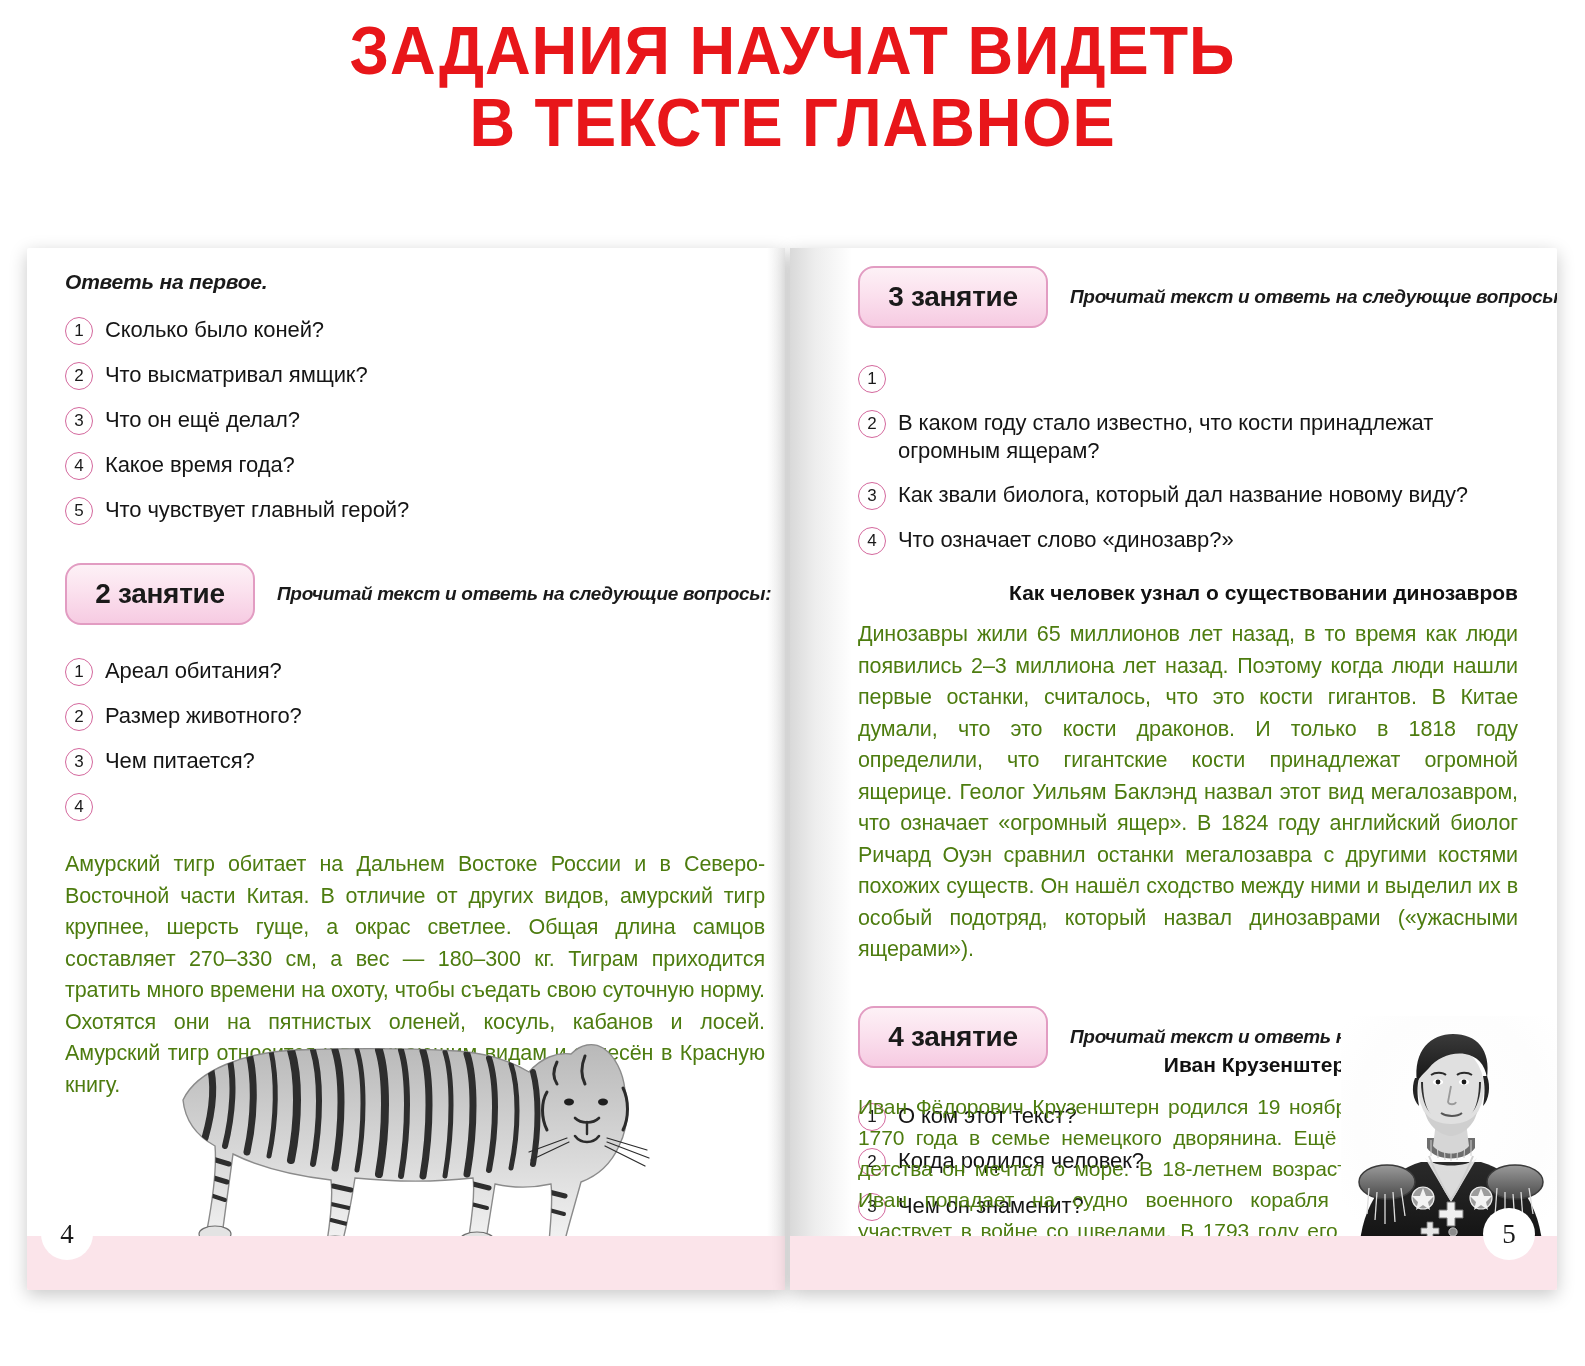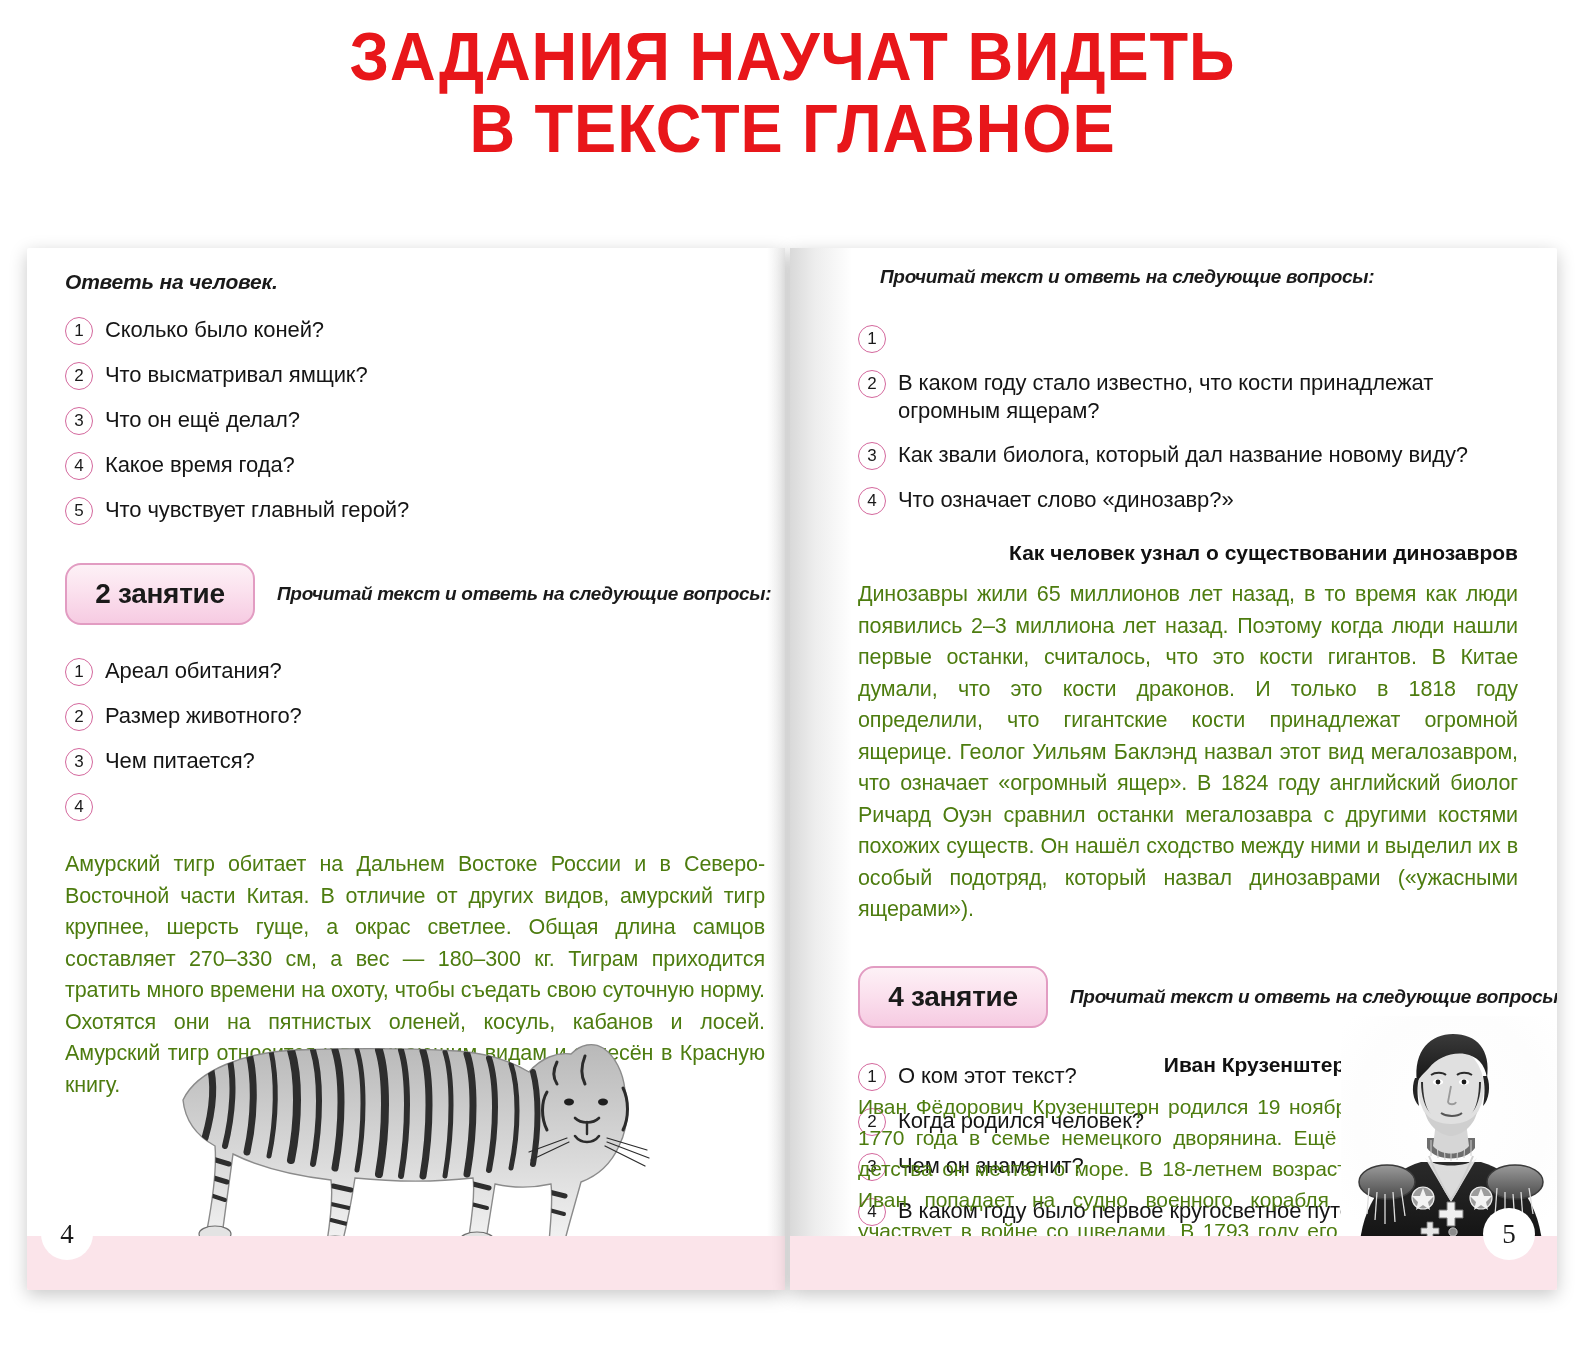--- a/index.html
+++ b/index.html
@@ -15,21 +15,21 @@
     font-family: "Liberation Sans", "DejaVu Sans", sans-serif;
   }
 
   
   .title-block {
     position: absolute;
     left: 0;
     top: 0;
     width: 1585px;
     text-align: center;
-    padding-top: 20px;
+    padding-top: 14px;
   }
   .title-line {
     color: #e8161a;
     font-family: "Liberation Sans Narrow", "Liberation Sans", sans-serif;
     font-weight: 700;
     font-size: 68px;
     line-height: 72px;
     letter-spacing: 1px;
     transform: scaleX(0.93);
     white-space: nowrap;
@@ -229,21 +229,21 @@
   <div class="title-line">В ТЕКСТЕ ГЛАВНОЕ</div>
 </div>
 
 <div class="spread">
 
   <div class="page page-left">
     <div class="gutter-shade-left"></div>
 
     <div class="page-inner">
 
-      <div class="instr" style="margin-top:22px;">Ответь на человек.</div>
+      <div class="instr" style="margin-top:22px;">Ответь на первое.</div>
 
       <ul class="qlist" style="margin-top:22px;">
         <li class="qitem">
           <span class="qnum">1</span>
           <span class="qtext">Сколько было коней?</span>
         </li>
         <li class="qitem">
           <span class="qnum">2</span>
           <span class="qtext">Что высматривал ямщик?</span>
         </li>
@@ -390,20 +390,23 @@
     <div class="footer-bar"></div>
     <div class="page-number page-number-left">4</div>
   </div>
 
   <div class="page page-right">
     <div class="gutter-shade-right"></div>
 
     <div class="page-inner">
 
       <div class="lesson-row" style="margin-top:18px;">
+        <div class="badge">
+          <span class="badge-label">3 занятие</span>
+        </div>
         <div class="lesson-instr">Прочитай текст и ответь на следующие вопросы:</div>
       </div>
 
       <ul class="qlist" style="margin-top:36px;">
         <li class="qitem">
           <span class="qnum">1</span>
         </li>
         <li class="qitem">
           <span class="qnum">2</span>
           <span class="qtext">В каком году стало известно, что кости принадлежат огромным ящерам?</span>

